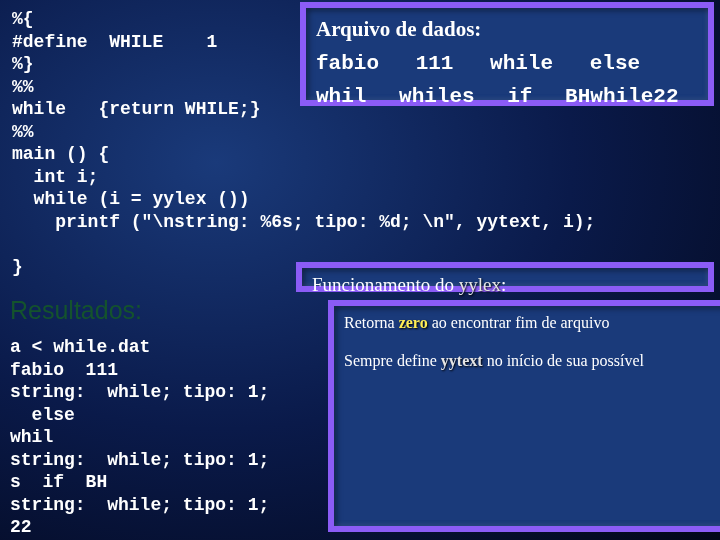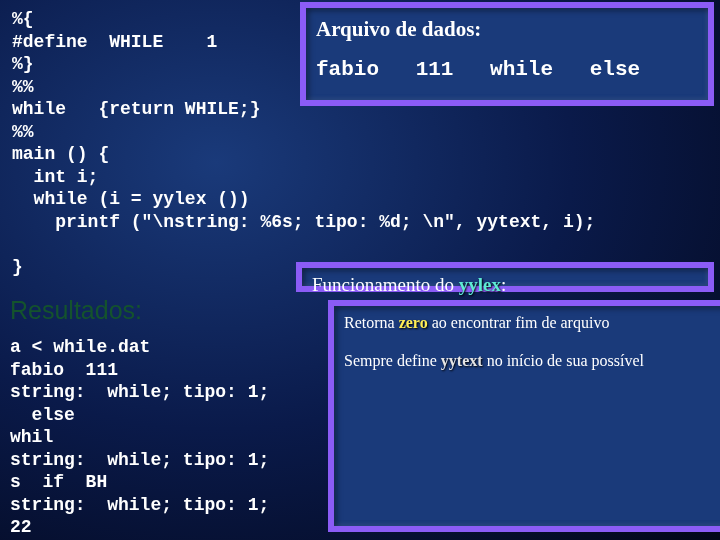--- a/index.html
+++ b/index.html
@@ -30,33 +30,33 @@
   }
   .box-arquivo {
     top: 2px;
     left: 300px;
     width: 414px;
     height: 104px;
     font-size: 21px;
     line-height: 1.5;
   }
   .box-arquivo .title { font-weight: bold; }
-  .box-arquivo .dataline { font-family: 'Courier New', monospace; font-weight: bold; margin-top: 8px; }
+  .box-arquivo .dataline { font-family: 'Courier New', monospace; font-weight: bold; margin-top: 2px; }
   .box-arquivo .dataline span { margin-right: 24px; }
   .box-arquivo .dataline span:last-child { margin-right: 0; }
   .box-arquivo .line2 span { margin-right: 20px; }
 
   .box-func {
     top: 262px;
     left: 296px;
     width: 418px;
     height: 30px;
     font-size: 19px;
   }
-  .box-func .yylex { color: #5eead4; font-weight: bold; text-shadow: 1px 1px 2px #000; }
+  .box-func .yylex { color: #e5e5e5; font-weight: normal; text-shadow: 1px 1px 2px #000; }
 
   .resultados-hdr {
     position: absolute;
     top: 296px;
     left: 10px;
     font-family: Arial, sans-serif;
     color: #14532d;
     font-size: 25px;
   }
   pre.results {
@@ -101,20 +101,26 @@
 }</pre>
 
 <div class="inset-box box-arquivo">
   <div class="title">Arquivo de dados:</div>
   <div class="dataline">
     <span>fabio</span>
     <span>111</span>
     <span>while</span>
     <span>else</span>
   </div>
+  <div class="dataline line2">
+    <span>whil</span>
+    <span>whiles</span>
+    <span>if</span>
+    <span>BHwhile22</span>
+  </div>
 </div>
 
 <div class="inset-box box-func">
   <span>Funcionamento  do </span><span class="yylex">yylex</span><span>:</span>
 </div>
 
 <div class="resultados-hdr">Resultados:</div>
 <pre class="results">a &lt; while.dat
 fabio  111
 string:  while; tipo: 1;

